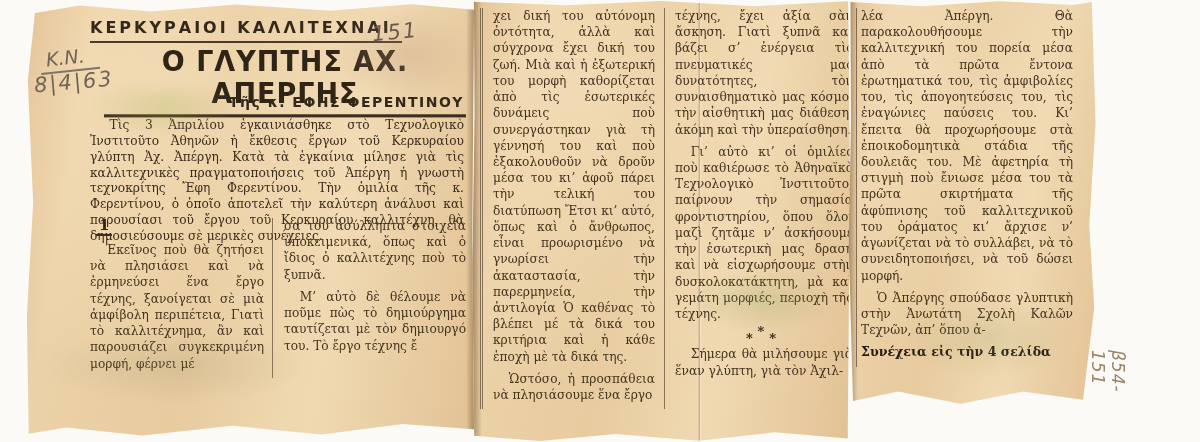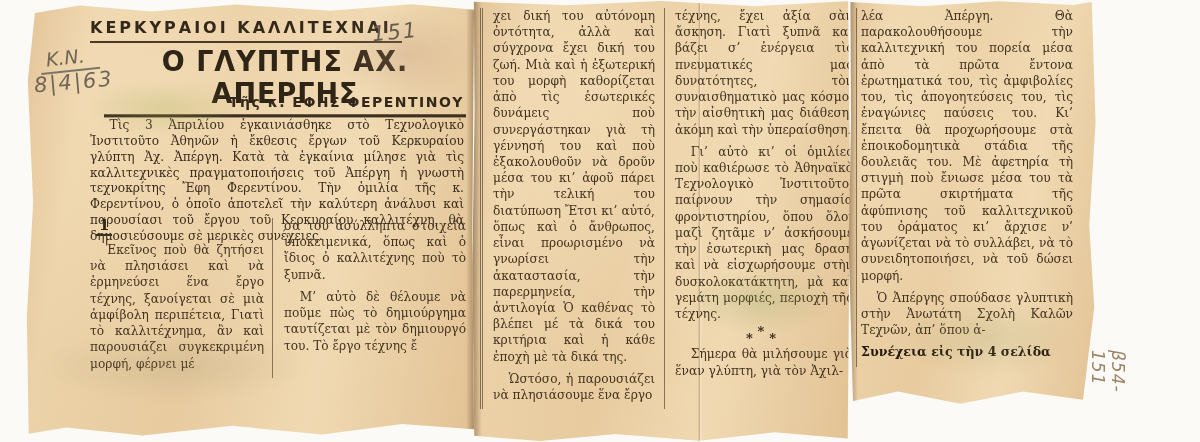--- a/index.html
+++ b/index.html
@@ -113,21 +113,21 @@
       </div>
     </div>
   </div>
 
   <div class="strip strip2">
     <div class="seam-left"></div>
     <div class="crease" style="left:226px;"></div>
     <div class="colwrap2">
       <div class="col c3">
         <p class="noind">χει δική του αὐτόνομη ὀντότητα, ἀλλὰ καὶ σύγχρονα ἔχει δική του ζωή. Μιὰ καὶ ἡ ἐξωτερική του μορφὴ καθορίζεται ἀπὸ τὶς ἐσωτερικές δυνάμεις ποὺ συνεργάστηκαν γιὰ τὴ γέννησή του καὶ ποὺ ἐξακολουθοῦν νὰ δροῦν μέσα του κι’ ἀφοῦ πάρει τὴν τελική του διατύπωση Ἔτσι κι’ αὐτό, ὅπως καὶ ὁ ἄνθρωπος, εἶναι προωρισμένο νὰ γνωρίσει τὴν ἀκαταστασία, τὴν παρερμηνεία, τὴν ἀντιλογία Ὁ καθένας τὸ βλέπει μέ τὰ δικά του κριτήρια καὶ ἡ κάθε ἐποχὴ μὲ τὰ δικά της.</p>
-        <p>Ὡστόσο, ἡ παρουσιάζει νὰ πλησιάσουμε ἕνα ἔργο</p>
+        <p>Ὡστόσο, ἡ προσπάθεια νὰ πλησιάσουμε ἕνα ἔργο</p>
       </div>
       <div class="col c4">
         <p class="noind">τέχνης, ἔχει ἀξία σὰν ἄσκηση. Γιατὶ ξυπνᾶ καὶ βάζει σ’ ἐνέργεια τὶς πνευματικές μας δυνατότητες, τὸν συναισθηματικὸ μας κόσμο, τὴν αἰσθητικὴ μας διάθεση, ἀκόμη καὶ τὴν ὑπεραίσθηση.</p>
         <p>Γι’ αὐτὸ κι’ οἱ ὁμιλίες ποὺ καθιέρωσε τὸ Ἀθηναϊκὸ Τεχνολογικὸ Ἰνστιτοῦτο, παίρνουν τὴν σημασία φροντιστηρίου, ὅπου ὅλοι μαζὶ ζητᾶμε ν’ ἀσκήσουμε τὴν ἐσωτερικὴ μας δραση καὶ νὰ εἰσχωρήσουμε στὴν δυσκολοκατάκτητη, μὰ καὶ γεμάτη μορφιές, περιοχὴ τῆς τέχνης.</p>
         <div class="asterism">
           <div>*</div>
           <div>* *</div>
         </div>
         <p>Σήμερα θὰ μιλήσουμε γιὰ ἕναν γλύπτη, γιὰ τὸν Ἀχιλ-</p>
       </div>

